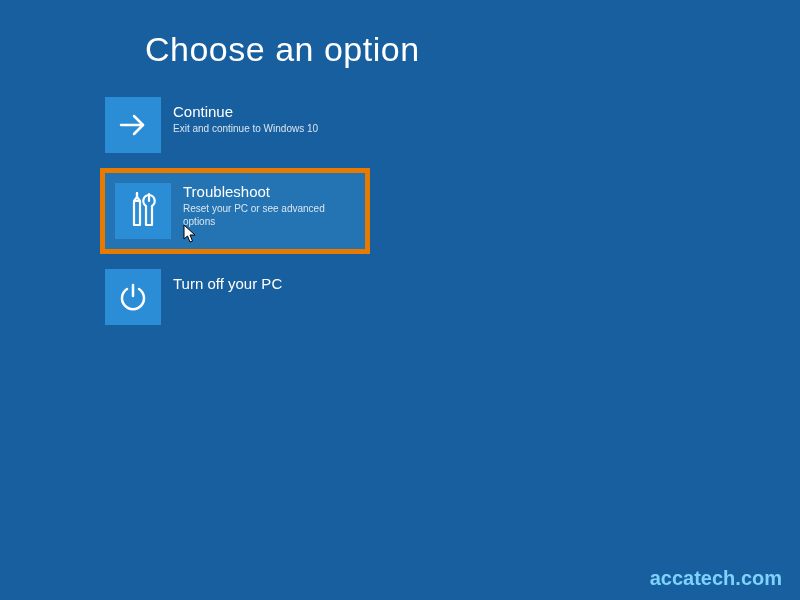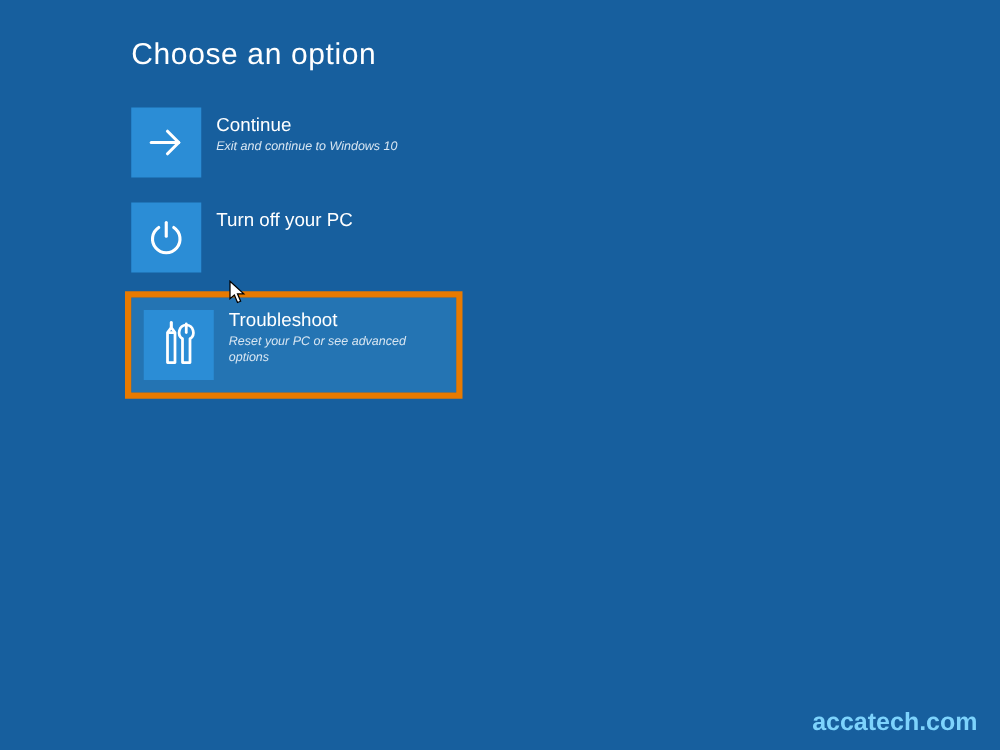--- a/index.html
+++ b/index.html
@@ -7,24 +7,25 @@
   body {
     background: #175f9e;
     font-family: "Segoe UI", "Segoe UI Light", Arial, sans-serif;
     color: #ffffff;
     position: relative;
   }
   .container {
     padding: 30px 0 0 105px;
   }
   .title {
-    font-size: 24px;
+    font-size: 34px;
     font-weight: 300;
     letter-spacing: 0.5px;
     margin-bottom: 28px;
+    margin-left: 40px;
   }
   .options {
     display: flex;
     flex-direction: column;
     gap: 20px;
   }
   .option {
     display: flex;
     align-items: stretch;
     width: 260px;
@@ -50,21 +51,20 @@
     font-size: 15px;
     font-weight: 400;
     line-height: 1.2;
   }
   .option .desc {
     font-size: 10px;
     font-weight: 400;
     color: #d8e6f2;
     line-height: 1.3;
     margin-top: 1px;
-    font-style: italic;
   }
   
   .option.highlight {
     background: #2474b3;
     outline: 5px solid #e87a00;
     outline-offset: 0;
     width: 260px;
     height: 76px;
   }
   .option.highlight .tile {
@@ -111,54 +111,54 @@
             <polyline points="18,8 27,17 18,26"></polyline>
           </g>
         </svg>
       </div>
       <div class="body">
         <div class="label">Continue</div>
         <div class="desc">Exit and continue to Windows 10</div>
       </div>
     </div>
 
-    <div class="option">
-      <div class="tile">
-        <svg class="icon-svg" width="32" height="32" viewBox="0 0 32 32">
-          <g stroke="#ffffff" stroke-width="2.5" fill="none" stroke-linecap="round">
-            <path d="M10 8 A11 11 0 1 0 22 8"></path>
-            <line x1="16" y1="4" x2="16" y2="15"></line>
-          </g>
-        </svg>
-      </div>
-      <div class="body">
-        <div class="label">Turn off your PC</div>
-      </div>
-    </div>
-
     <div class="option highlight">
       <div class="tile">
         <svg class="icon-svg" width="34" height="40" viewBox="0 0 34 40">
           <g stroke="#ffffff" stroke-width="2.2" fill="none" stroke-linecap="round" stroke-linejoin="round">
 
             <path d="M11 6 L11 2 M11 6 L8 10 L8 34 L14 34 L14 10 L11 6 Z" fill="none"></path>
             <line x1="11" y1="2" x2="11" y2="6"></line>
             <path d="M9 10 L13 10"></path>
 
             <path d="M23 4 a6 6 0 0 0 -3 11 L20 34 L26 34 L26 15 a6 6 0 0 0 -3 -11"></path>
             <line x1="23" y1="3" x2="23" y2="10"></line>
           </g>
         </svg>
       </div>
       <div class="body">
         <div class="label">Troubleshoot</div>
         <div class="desc">Reset your PC or see advanced options</div>
       </div>
     </div>
 
+    <div class="option">
+      <div class="tile">
+        <svg class="icon-svg" width="32" height="32" viewBox="0 0 32 32">
+          <g stroke="#ffffff" stroke-width="2.5" fill="none" stroke-linecap="round">
+            <path d="M10 8 A11 11 0 1 0 22 8"></path>
+            <line x1="16" y1="4" x2="16" y2="15"></line>
+          </g>
+        </svg>
+      </div>
+      <div class="body">
+        <div class="label">Turn off your PC</div>
+      </div>
+    </div>
+
   </div>
 </div>
 
 <div class="cursor">
   <svg width="14" height="20" viewBox="0 0 14 20">
     <path d="M1 1 L1 15 L4.5 12 L7 18 L9.5 17 L7 11 L12 11 Z" fill="#ffffff" stroke="#000000" stroke-width="1"></path>
   </svg>
 </div>
 
 <div class="watermark">accatech.com</div>

